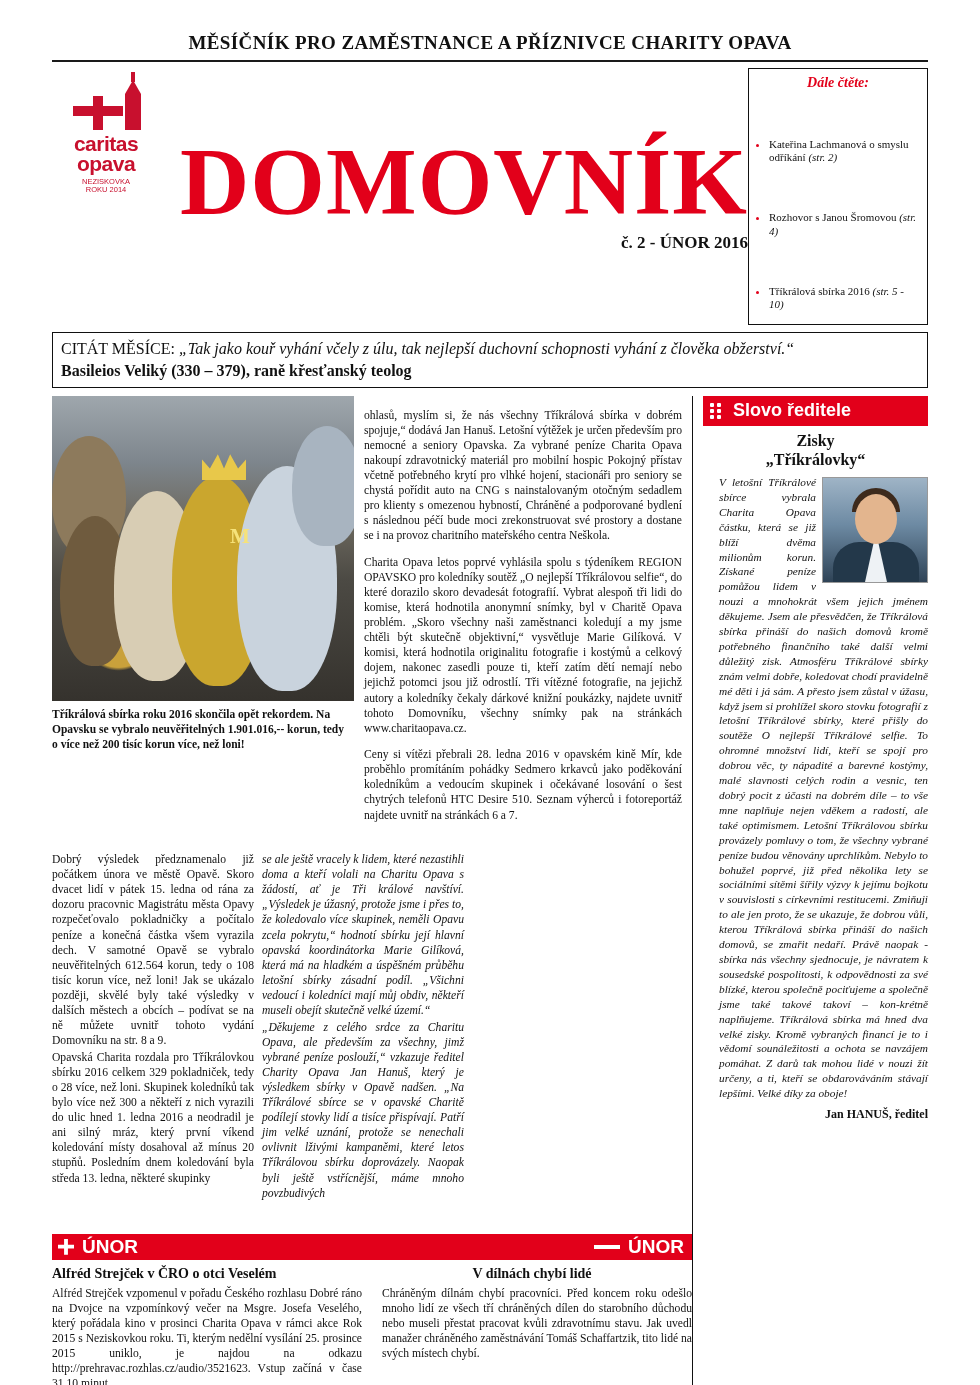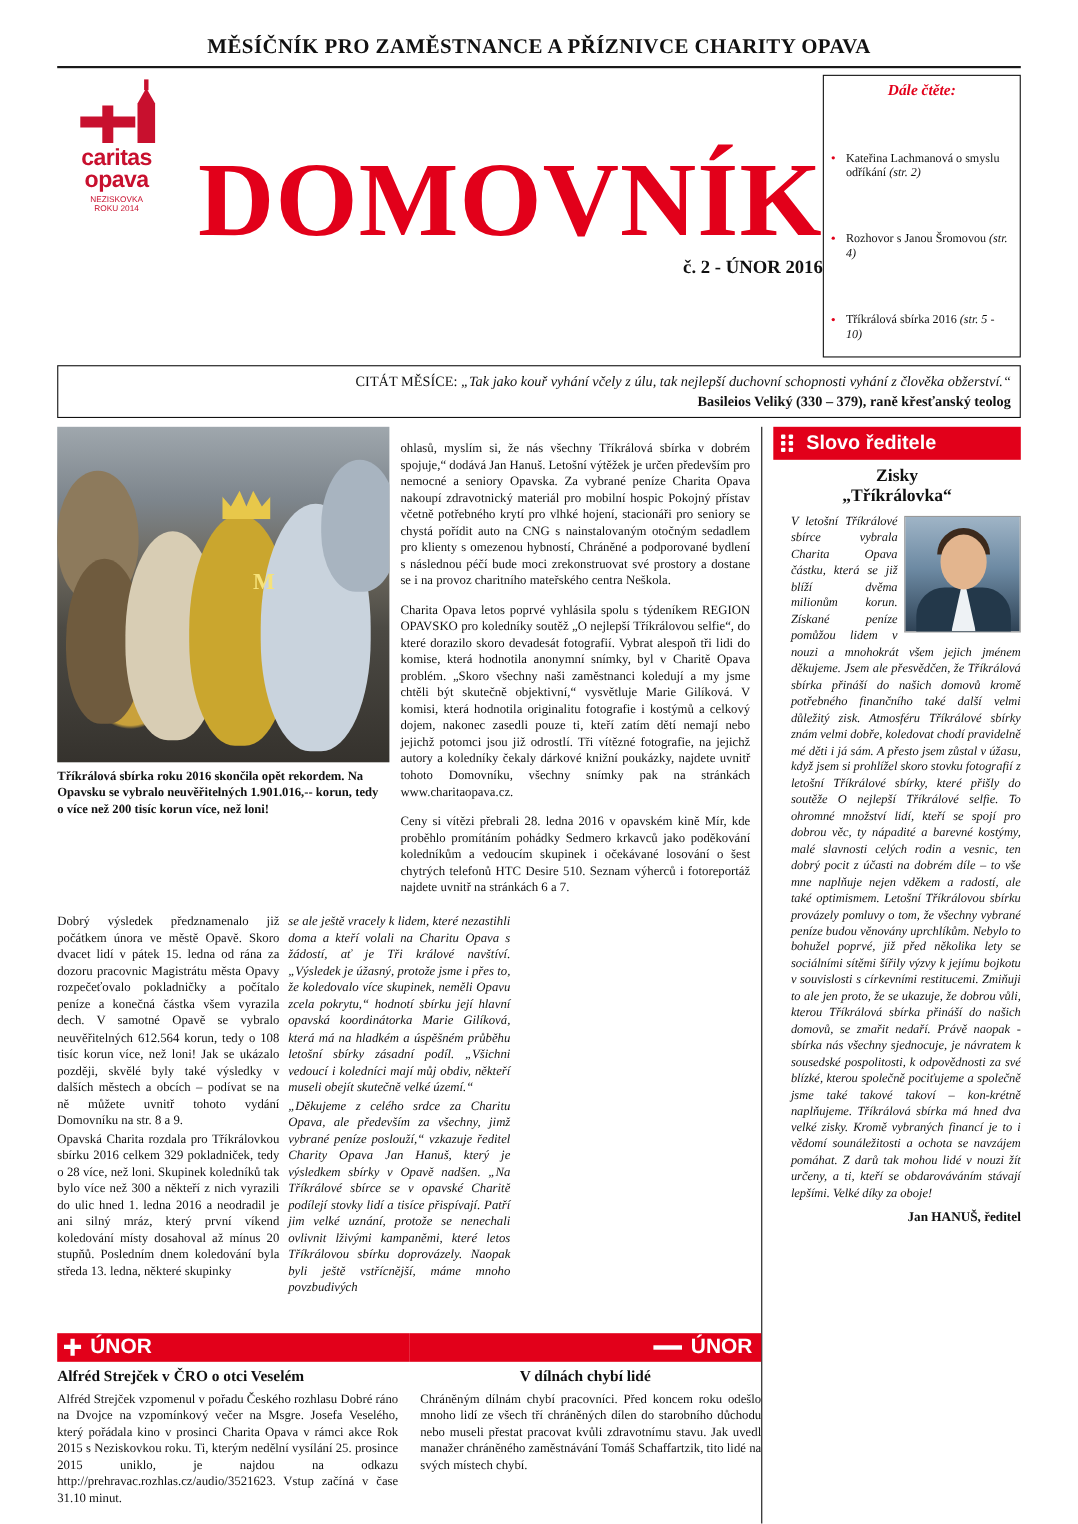--- a/index.html
+++ b/index.html
@@ -105,22 +105,22 @@
   .teaser ul{margin:0;padding-left:13px;}
   .teaser li{margin-bottom:5px;margin-top:46px;}
   .teaser li::marker{color:#e2001a;}
   .teaser .it{font-style:italic;}
 
   
   .quote-bar{
     border:1.5px solid #111;
     margin-top:7px;
     padding:5px 8px 6px 8px;
-    text-align:right;
-    font-size:13px;
+    text-align:left;
+    font-size:16px;
     line-height:1.35;
   }
   .quote-bar .q2{font-weight:bold;}
 
   
   .content{
     display:flex;
     margin-top:8px;
     height:1000px;
   }
@@ -168,21 +168,21 @@
     font-size:11.5px;font-weight:bold;line-height:1.3;padding:6px 2px 0 0;
   }
 
   .lead-text{
     flex:1;padding-left:10px;
     font-size:11.6px;line-height:1.3;text-align:justify;
     column-count:1;
   }
 
   .cols3{
-    display:flex;margin-top:4px;
+    display:flex;margin-top:18px;
   }
   .col{
     width:33.33%;
     box-sizing:border-box;
     font-size:11.6px;
     line-height:1.3;
     text-align:justify;
     padding-right:8px;
     hyphens:auto;
   }
@@ -391,21 +391,21 @@
           <i style="left:0;top:6px"></i>
             <i style="left:7px;top:6px"></i>
           <i style="left:0;top:12px"></i>
             <i style="left:7px;top:12px"></i>
         </span>
         <span>Slovo ředitele</span>
       </div>
 
       <div class="rtitle">
         <span>Zisky</span><br>
-        <span>„Tříkrálovka“</span>
+        <span>„Tříkrálovky“</span>
       </div>
 
       <div class="rtext">
         <div class="portrait">
           <div class="body"></div>
             <div class="shirt"></div>
           <div class="hair"></div>
             <div class="face"></div>
         </div>
         <p>V letošní Tříkrálové sbírce vybrala Charita Opava částku, která se již blíží dvěma milionům korun. Získané peníze pomůžou lidem v nouzi a mnohokrát všem jejich jménem děkujeme. Jsem ale přesvědčen, že Tříkrálová sbírka přináší do našich domovů kromě potřebného finančního také další velmi důležitý zisk. Atmosféru Tříkrálové sbírky znám velmi dobře, koledovat chodí pravidelně mé děti i já sám. A přesto jsem zůstal v úžasu, když jsem si prohlížel skoro stovku fotografií z letošní Tříkrálové sbírky, které přišly do soutěže O nejlepší Tříkrálové selfie. To ohromné množství lidí, kteří se spojí pro dobrou věc, ty nápadité a barevné kostýmy, malé slavnosti celých rodin a vesnic, ten dobrý pocit z účasti na dobrém díle – to vše mne naplňuje nejen vděkem a radostí, ale také optimismem. Letošní Tříkrálovou sbírku provázely pomluvy o tom, že všechny vybrané peníze budou věnovány uprchlíkům. Nebylo to bohužel poprvé, již před několika lety se sociálními sítěmi šířily výzvy k jejímu bojkotu v souvislosti s církevními restitucemi. Zmiňuji to ale jen proto, že se ukazuje, že dobrou vůli, kterou Tříkrálová sbírka přináší do našich domovů, se zmařit nedaří. Právě naopak - sbírka nás všechny sjednocuje, je návratem k sousedské pospolitosti, k odpovědnosti za své blízké, kterou společně pociťujeme a společně jsme také takové takoví – kon-krétně naplňujeme. Tříkrálová sbírka má hned dva velké zisky. Kromě vybraných financí je to i vědomí sounáležitosti a ochota se navzájem pomáhat. Z darů tak mohou lidé v nouzi žít určeny, a ti, kteří se obdarováváním stávají lepšími. Velké díky za oboje!</p>

